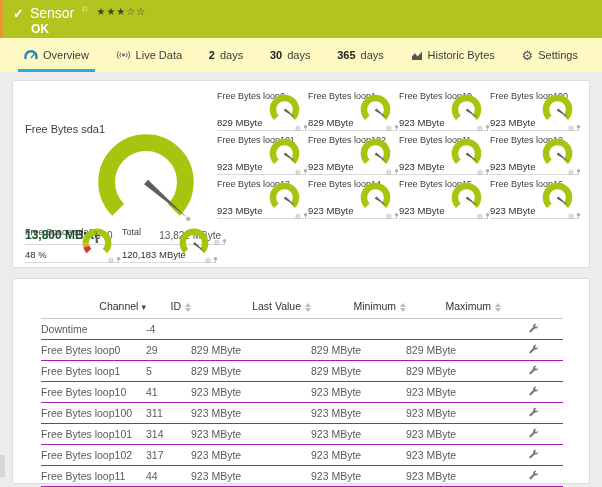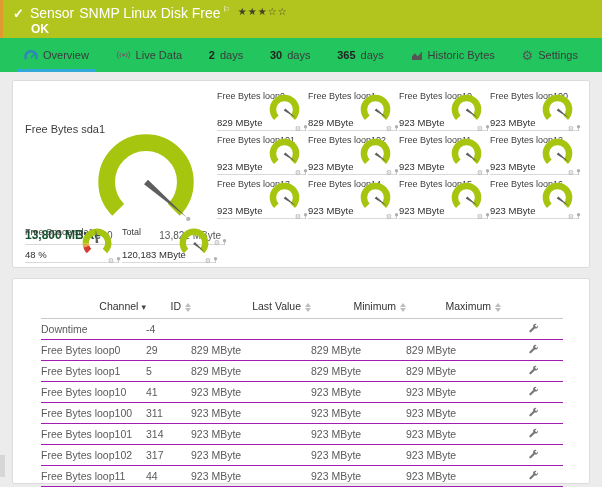--- a/index.html
+++ b/index.html
@@ -13,21 +13,21 @@
   .topbar-line1 { position:absolute; left:13px; top:5px; display:flex; align-items:flex-start; white-space:nowrap; }
   .check { font-size:13px; font-weight:bold; margin-right:6px; line-height:17px; }
   .sensor-kind { font-size:14px; line-height:17px; margin-right:5px; }
   .sensor-title { font-size:14px; line-height:17px; }
   .flag { font-size:8px; line-height:10px; margin-left:2px; }
   .stars { font-size:10px; line-height:14px; margin-left:8px; color:#3f4224; letter-spacing:1px; }
   .status-ok { position:absolute; left:31px; top:22px; font-size:12px; font-weight:bold; }
 
   
   .tabs { position:absolute; left:0; top:38px; width:602px; height:34px; display:flex; align-items:stretch;
-          justify-content:space-between; padding:0 24px; background:#22c55e; }
+          justify-content:space-between; padding:0 24px; background:#fef9c3; }
   .tab { position:relative; display:flex; align-items:center; gap:5px; font-size:11px; color:#3c3c3c; cursor:default; }
   .tab .num { font-weight:bold; color:#222; }
   .tab.active::after { content:""; position:absolute; left:-6px; right:-6px; bottom:0; height:3px; background:#31a9d9; }
   .tab svg, .tab .glyph { flex:0 0 auto; }
   .glyph-gear { font-size:13px; color:#555; line-height:13px; }
 
   
   .card { position:absolute; left:12px; width:578px; background:#fff; border:1px solid #dcdcdc; border-radius:2px; }
   .card-gauges { top:80px; height:188px; }
   .card-table  { top:278px; height:206px; }
@@ -72,21 +72,20 @@
 </head>
 <body>
 
 <div class="page">
 
   <div class="topbar">
     <div class="orange-strip"></div>
     <div class="topbar-line1">
       <span class="check">✓</span>
       <span class="sensor-kind">Sensor</span>
-      <span class="sensor-title">SNMP Linux Disk Free</span>
       <span class="flag">⚐</span>
       <span class="stars">★★★☆☆</span>
     </div>
     <div class="status-ok">OK</div>
   </div>
 
   <div class="tabs">
     <div class="tab active">
       <svg width="14" height="12" viewBox="0 0 14 12">
           <path d="M2 10 A 5.5 5.5 0 1 1 12 10" fill="none" stroke="#2e86ba" stroke-width="2.4"></path>

